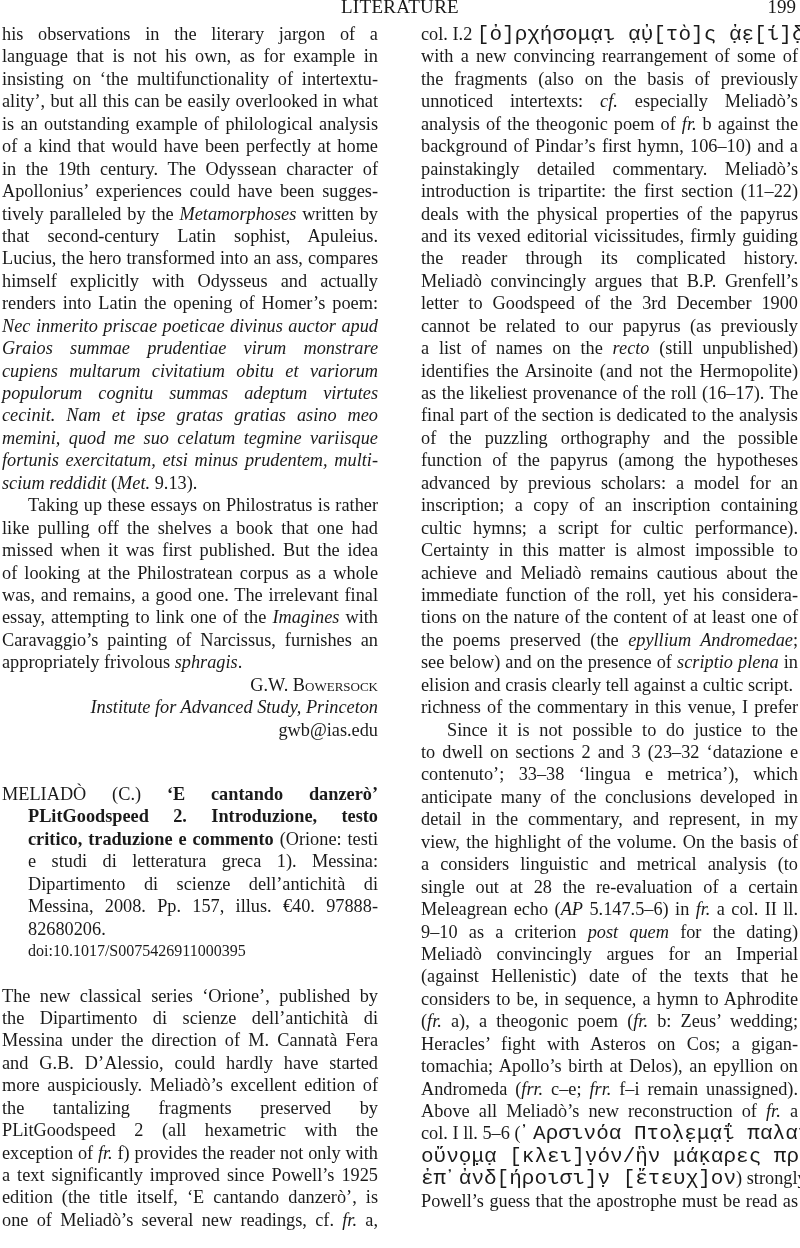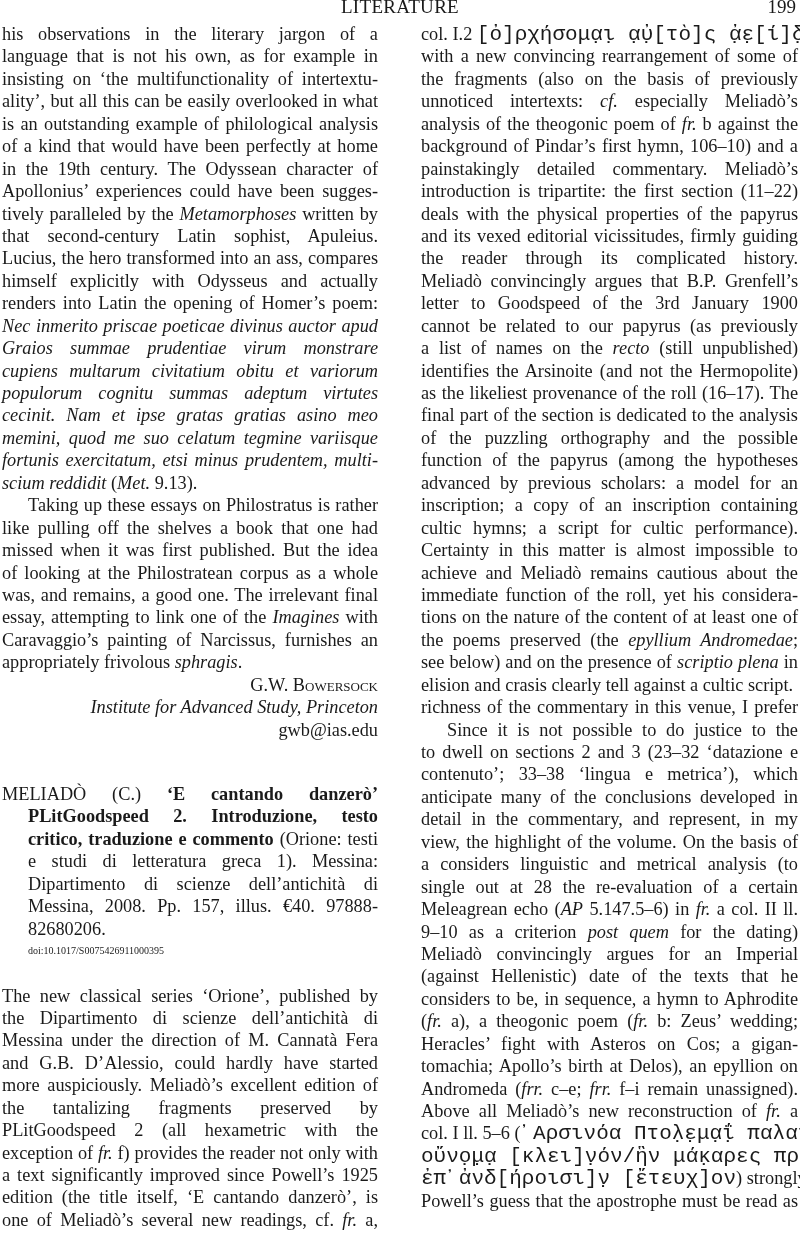--- a/index.html
+++ b/index.html
@@ -11,21 +11,21 @@
   .page-number { position: absolute; right: 4px; top: 0; font-size: 19px; }
   .col { position: absolute; top: 23px; }
   .col-left { left: 2px; width: 376px; }
   .col-right { left: 421px; width: 377px; }
   .line { display: block; height: 22.45px; line-height: 22.45px; font-size: 18.3px;
           white-space: nowrap; text-align: justify; text-align-last: justify; }
   .line.last { text-align-last: left; }
   .line.right { text-align: right; text-align-last: right; }
   .line.indent { text-indent: 26px; }
   .line.hang { padding-left: 26px; }
-  .line.doi { font-size: 10px; text-align-last: left; }
+  .line.doi { font-size: 16px; text-align-last: left; }
   .gap { display: block; }
   i { font-style: italic; }
   b { font-weight: bold; }
   .sc { font-variant: small-caps; }
   .greek { font-family: Liberation Mono, monospace; font-size: 21px; }
 </style>
 </head>
 <body>
 
 <div class="header">
@@ -106,21 +106,21 @@
       <span class="line">the fragments (also on the basis of previously</span>
       <span class="line">unnoticed intertexts: <i>cf.</i> especially Meliadò’s</span>
       <span class="line">analysis of the theogonic poem of <i>fr.</i> b against the</span>
       <span class="line">background of Pindar’s first hymn, 106–10) and a</span>
       <span class="line">painstakingly detailed commentary.  Meliadò’s</span>
       <span class="line">introduction is tripartite: the first section (11–22)</span>
       <span class="line">deals with the physical properties of the papyrus</span>
       <span class="line">and its vexed editorial vicissitudes, firmly guiding</span>
       <span class="line">the reader through its complicated history.</span>
       <span class="line">Meliadò convincingly argues that B.P. Grenfell’s</span>
-      <span class="line">letter to Goodspeed of the 3rd January 1900</span>
+      <span class="line">letter to Goodspeed of the 3rd December 1900</span>
       <span class="line">cannot be related to our papyrus (as previously</span>
       <span class="line">a list of names on the <i>recto</i> (still unpublished)</span>
       <span class="line">identifies the Arsinoite (and not the Hermopolite)</span>
       <span class="line">as the likeliest provenance of the roll (16–17).  The</span>
       <span class="line">final part of the section is dedicated to the analysis</span>
       <span class="line">of the puzzling orthography and the possible</span>
       <span class="line">function of the papyrus (among the hypotheses</span>
       <span class="line">advanced by previous scholars: a model for an</span>
       <span class="line">inscription; a copy of an inscription containing</span>
       <span class="line">cultic hymns; a script for cultic performance).</span>

